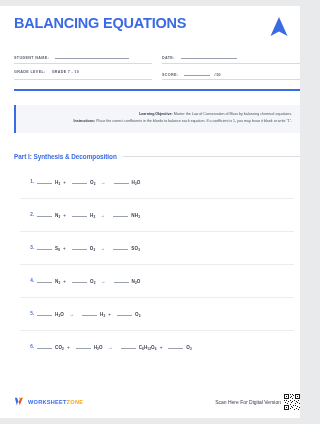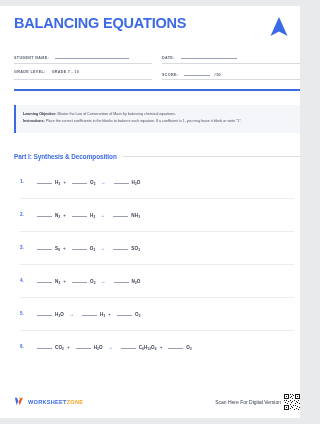--- a/index.html
+++ b/index.html
@@ -12,20 +12,21 @@
     height: 424px;
     overflow: hidden;
     font-family: "Liberation Sans", sans-serif;
   }
   .page {
     position: relative;
     width: 314px;
     height: 424px;
     background: #b91c1c;
     box-sizing: border-box;
+    text-align: right;
   }
   .page-edge-top {
     position: absolute;
     top: 0; left: 0; right: 0;
     height: 6px;
     background: #e9eaec;
   }
   .page-edge-bottom {
     position: absolute;
     bottom: 0; left: 0; right: 0;

